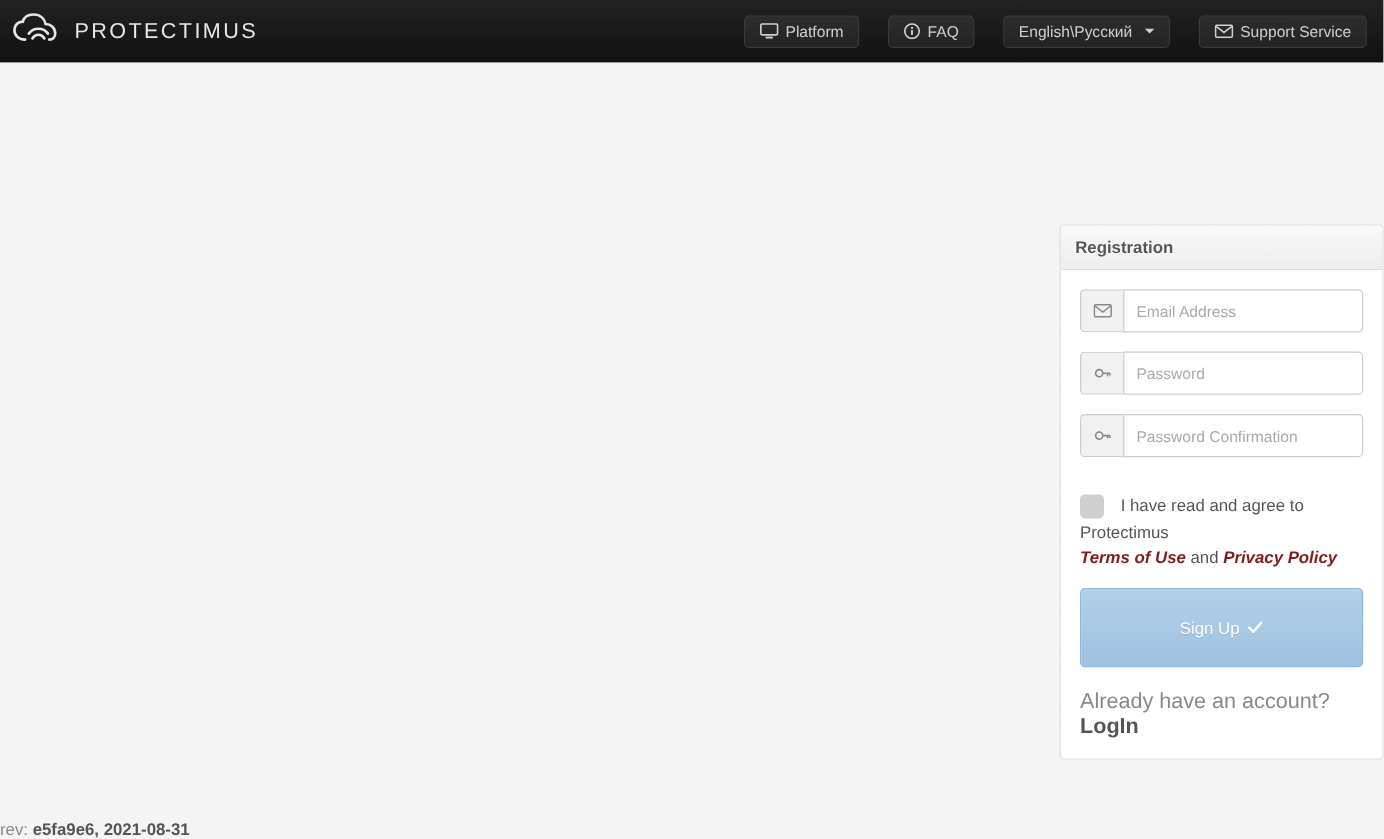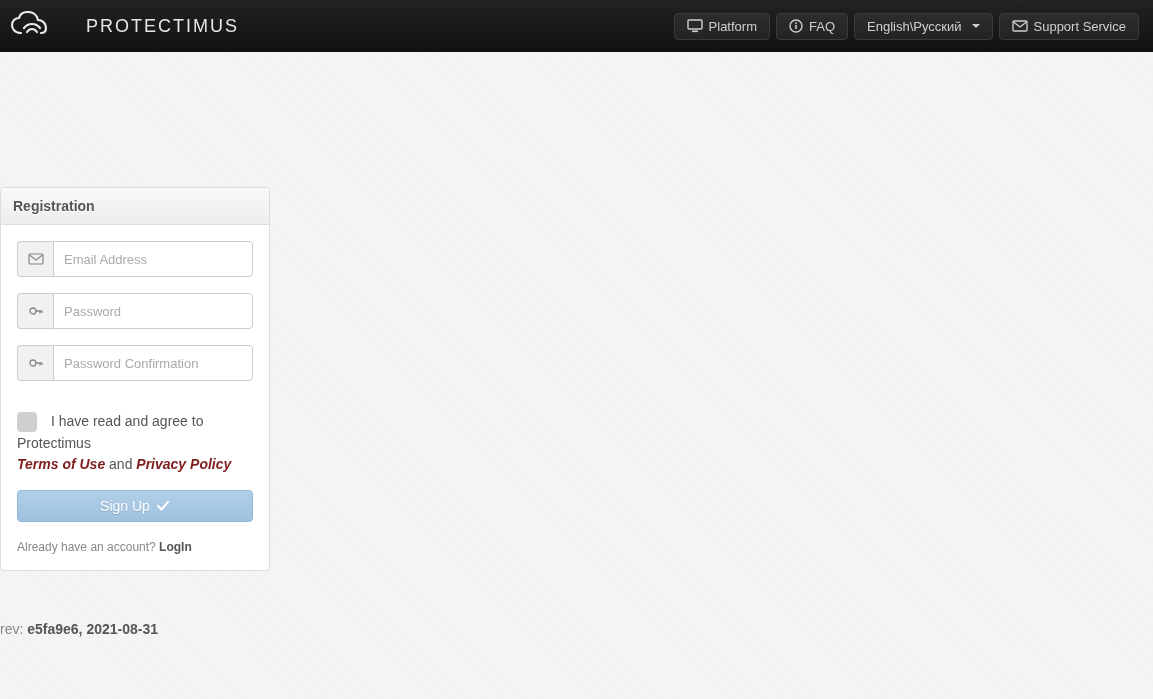--- a/index.html
+++ b/index.html
@@ -27,26 +27,25 @@
     align-items: center;
     gap: 8px;
     color: #e0e0e0;
   }
   .logo-mark svg { display: block; }
   .logo-text {
     font-size: 18px;
     letter-spacing: 2px;
     font-weight: 300;
     color: #e6e6e6;
-    margin-left: 24px;
   }
   .nav-right {
     margin-left: auto;
     display: flex;
-    gap: 6px;
+    gap: 24px;
     padding-right: 4px;
   }
   .nav-btn {
     background: #2a2a2a;
     background: linear-gradient(#2d2d2d, #232323);
     border: 1px solid #3a3a3a;
     border-radius: 4px;
     color: #cfcfcf;
     padding: 5px 12px;
     font-size: 13px;
@@ -63,21 +62,21 @@
     margin-left: 4px;
     border-left: 4px solid transparent;
     border-right: 4px solid transparent;
     border-top: 4px solid #cfcfcf;
   }
 
   
   .panel-wrap {
     width: 100%;
     display: flex;
-    justify-content: flex-start;
+    justify-content: flex-end;
     padding-top: 135px;
   }
   .panel {
     width: 270px;
     border: 1px solid #ddd;
     border-radius: 4px;
     background: #fff;
   }
   .panel-header {
     background: linear-gradient(#f9f9f9, #ededed);
@@ -145,35 +144,35 @@
     font-style: italic;
   }
 
   .btn-primary {
     width: 100%;
     border: 1px solid #8fb8db;
     background: #a7c7e3;
     background: linear-gradient(#b3cfe8, #9fc1df);
     color: #fff;
     font-size: 14px;
-    padding: 7px 0;
+    padding: 24px 0;
     border-radius: 4px;
     cursor: pointer;
     text-shadow: 0 1px 0 rgba(0,0,0,0.15);
     display: inline-flex;
     align-items: center;
     justify-content: center;
     gap: 6px;
   }
   .btn-primary svg { display: block; }
 
   .login-line {
     margin-top: 18px;
     color: #888;
-    font-size: 12px;
+    font-size: 18px;
   }
   .login-line a {
     color: #555;
     font-weight: 700;
     text-decoration: none;
   }
 
   .rev {
     text-align: left;
     margin-top: 50px;

